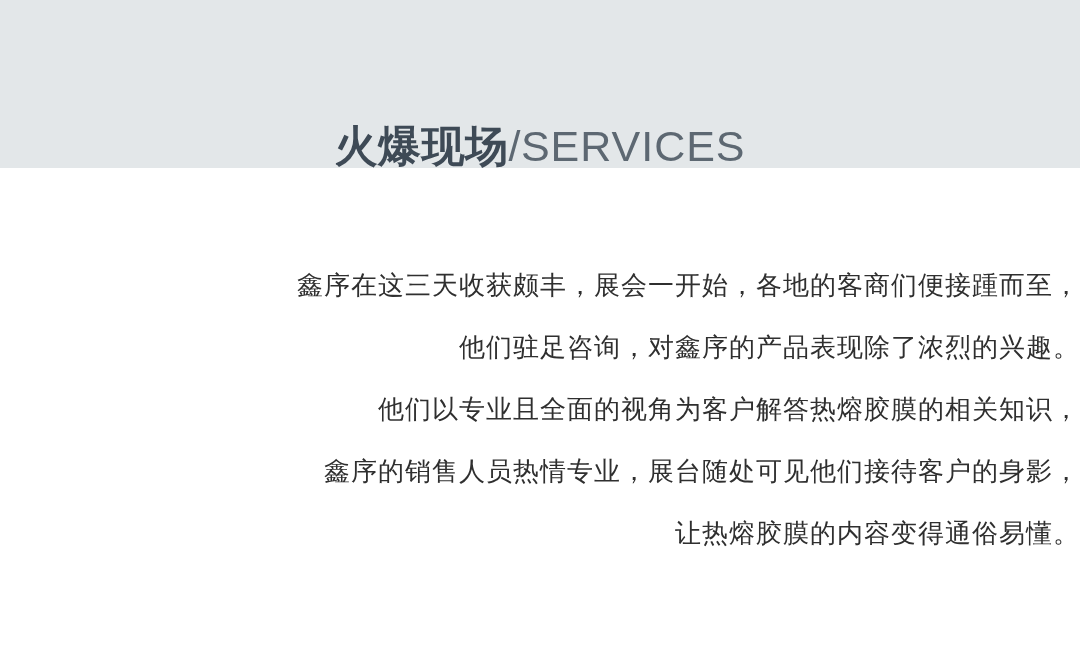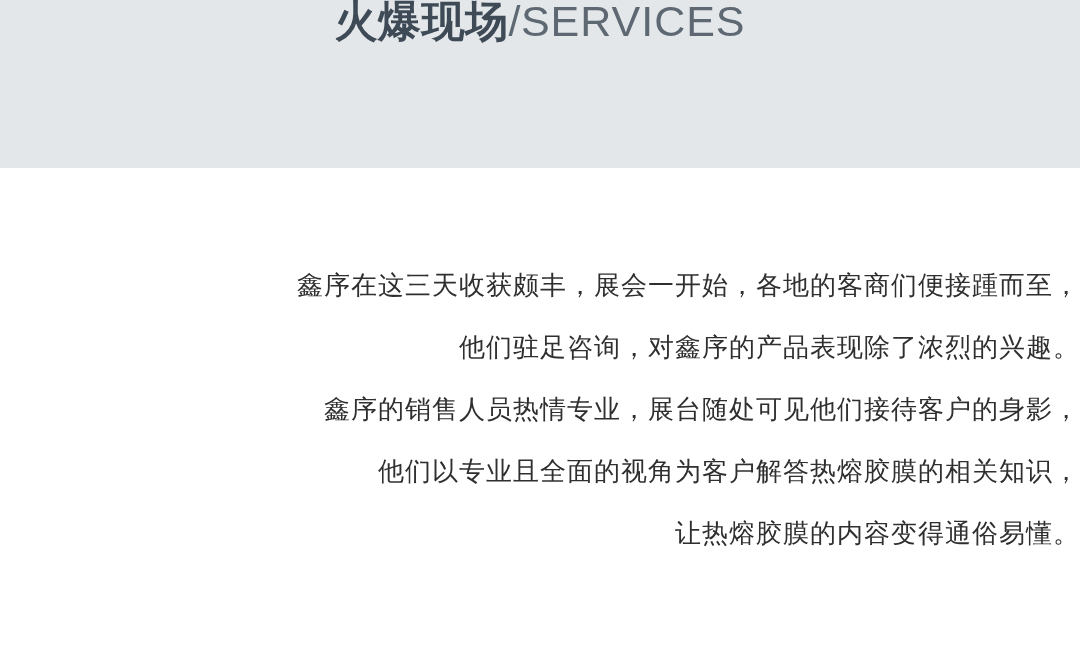--- a/index.html
+++ b/index.html
@@ -20,21 +20,21 @@
     background: #ffffff;
   }
   .header-band {
     position: absolute;
     left: 0;
     top: 0;
     width: 1080px;
     height: 168px;
     background: #e3e7e9;
     display: flex;
-    align-items: flex-start;
+    align-items: flex-end;
     justify-content: center;
   }
   .header-title {
     font-size: 43px;
     line-height: 1;
     color: #4a5560;
     letter-spacing: 0.5px;
     white-space: nowrap;
   }
   .header-title .cn {
@@ -75,18 +75,18 @@
 
   <div class="header-band">
     <div class="header-title">
       <span class="cn">火爆现场</span><span class="sep">/</span><span class="en">SERVICES</span>
     </div>
   </div>
 
   <div class="body-block">
     <div class="para-line">鑫序在这三天收获颇丰，展会一开始，各地的客商们便接踵而至，</div>
     <div class="para-line">他们驻足咨询，对鑫序的产品表现除了浓烈的兴趣。</div>
+    <div class="para-line">他们以专业且全面的视角为客户解答热熔胶膜的相关知识，</div>
     <div class="para-line">鑫序的销售人员热情专业，展台随处可见他们接待客户的身影，</div>
-    <div class="para-line">他们以专业且全面的视角为客户解答热熔胶膜的相关知识，</div>
     <div class="para-line">让热熔胶膜的内容变得通俗易懂。</div>
   </div>
 
 </div>
 
 </body></html>

